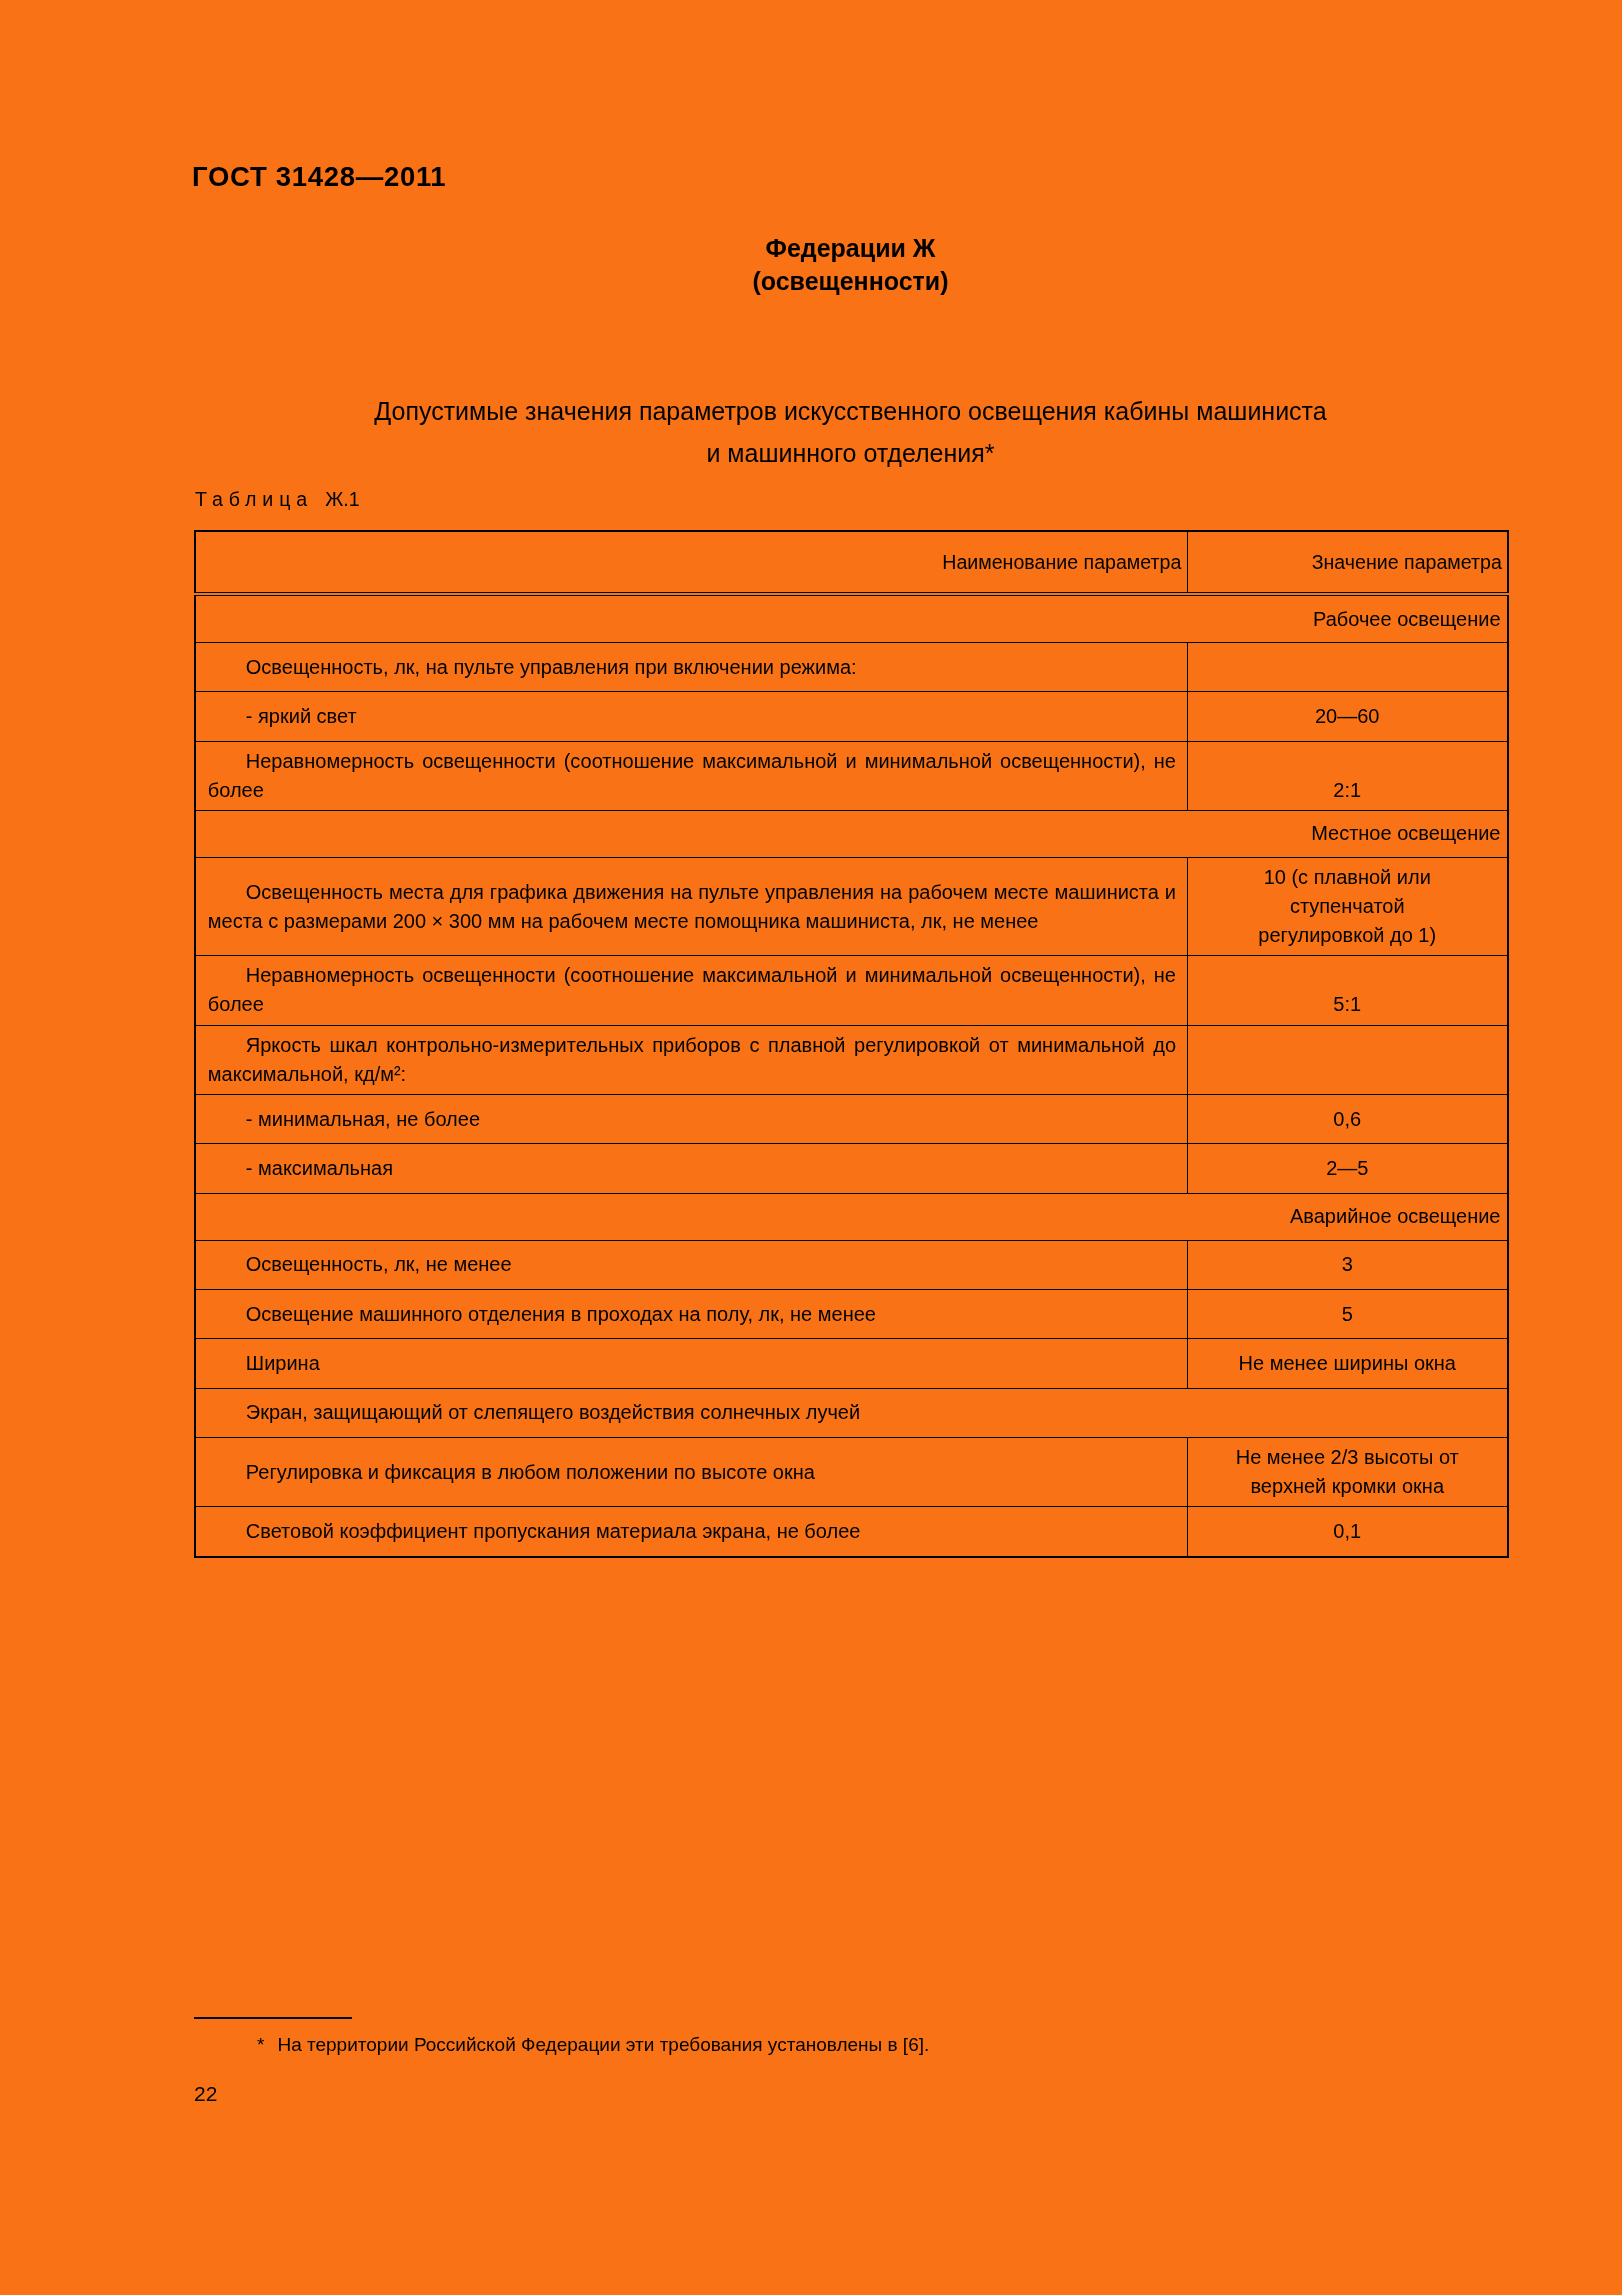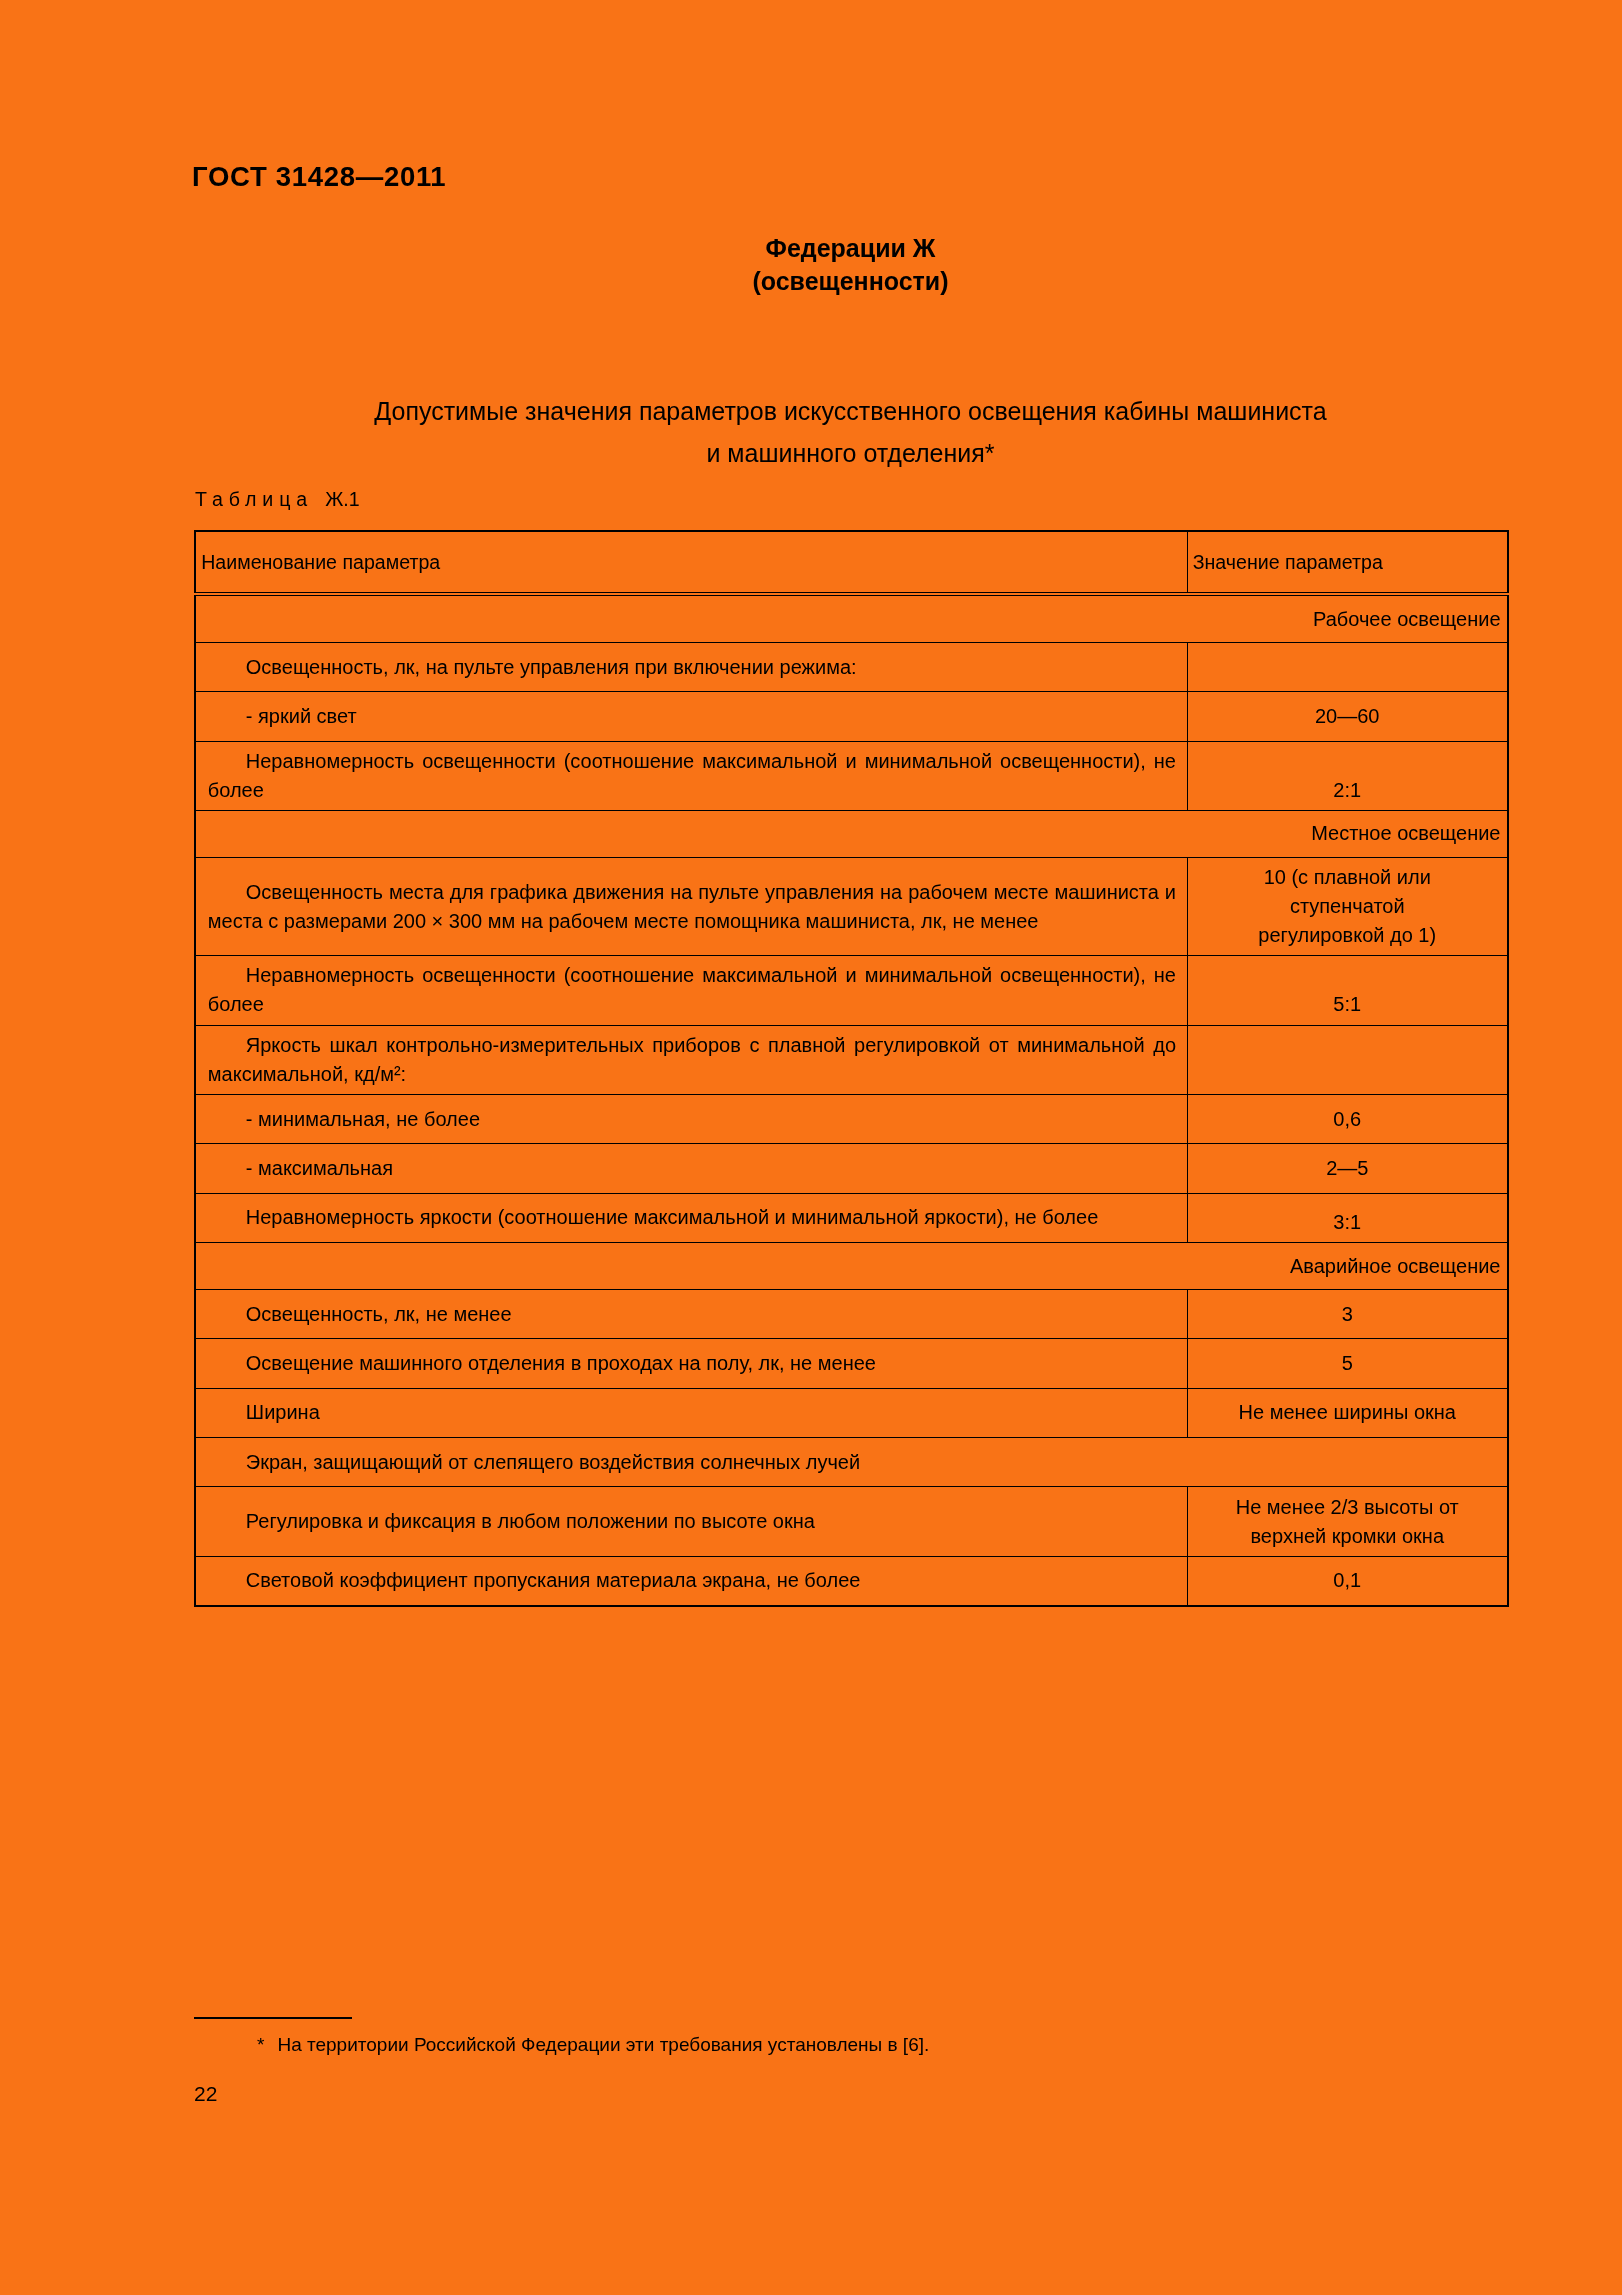--- a/index.html
+++ b/index.html
@@ -36,21 +36,21 @@
     position:absolute;left:194px;top:530px;width:1313px;
     border-collapse:collapse;table-layout:fixed;
     font-size:20px;line-height:29px;
     border:2px solid #000;
   }
   .gtable col.c1{width:992px;}
   .gtable col.c2{width:321px;}
   .gtable th{
     border:1.3px solid #000;
     border-bottom:4.6px double #000;
-    font-weight:normal;text-align:left;vertical-align:middle;
+    font-weight:normal;text-align:right;vertical-align:middle;
     height:55px;font-size:19.6px;padding:2.6px 5.2px;
   }
   .gtable td{
     border:1.3px solid #000;
     vertical-align:middle;
     height:38px;
   }
   .gtable td.section{
     text-align:right;padding:3.9px 6.5px;
   }
@@ -143,24 +143,20 @@
         </tr>
         <tr>
           <td class="name">- минимальная, не более</td>
           <td class="value">0,6</td>
         </tr>
         <tr>
           <td class="name">- максимальная</td>
           <td class="value">2—5</td>
         </tr>
         <tr>
-          <td class="name">Неравномерность яркости (соотношение максимальной и минимальной яркости), не более</td>
-          <td class="value vbottom">3:1</td>
-        </tr>
-        <tr>
           <td colspan="2" class="section">Аварийное освещение</td>
         </tr>
         <tr>
           <td class="name">Освещенность, лк, не менее</td>
           <td class="value">3</td>
         </tr>
         <tr>
           <td class="name">Освещение машинного отделения в проходах на полу, лк, не менее</td>
           <td class="value">5</td>
         </tr>

